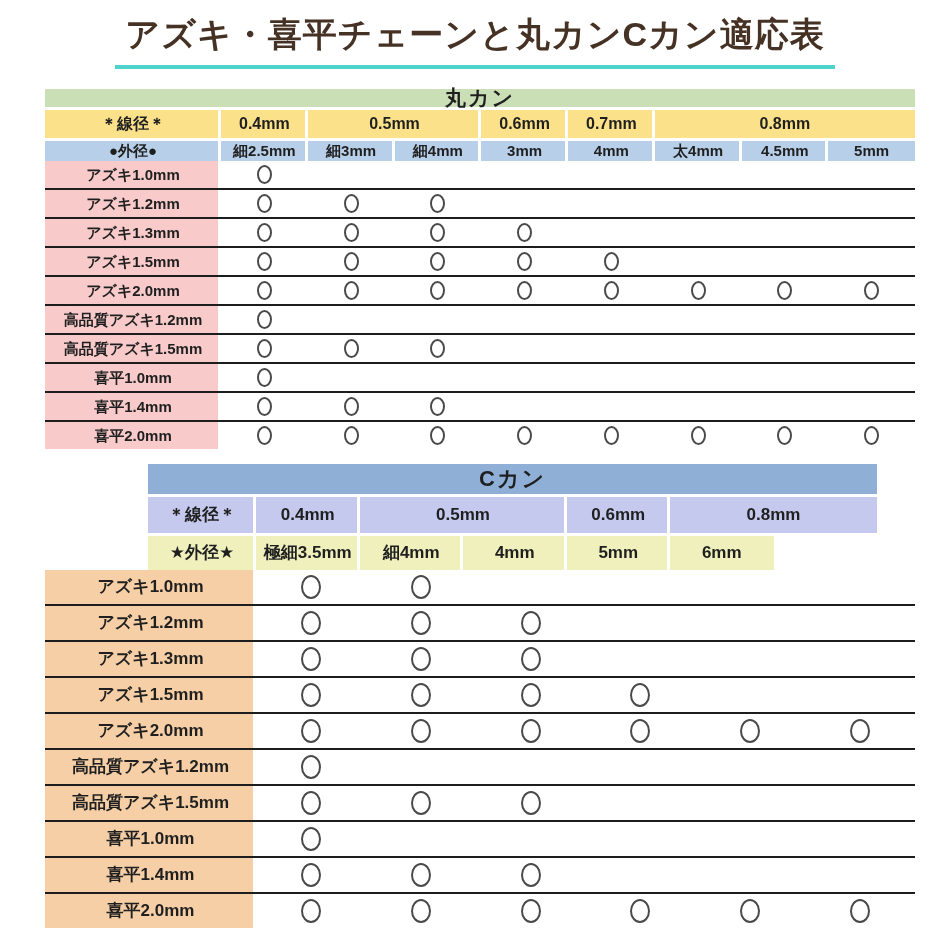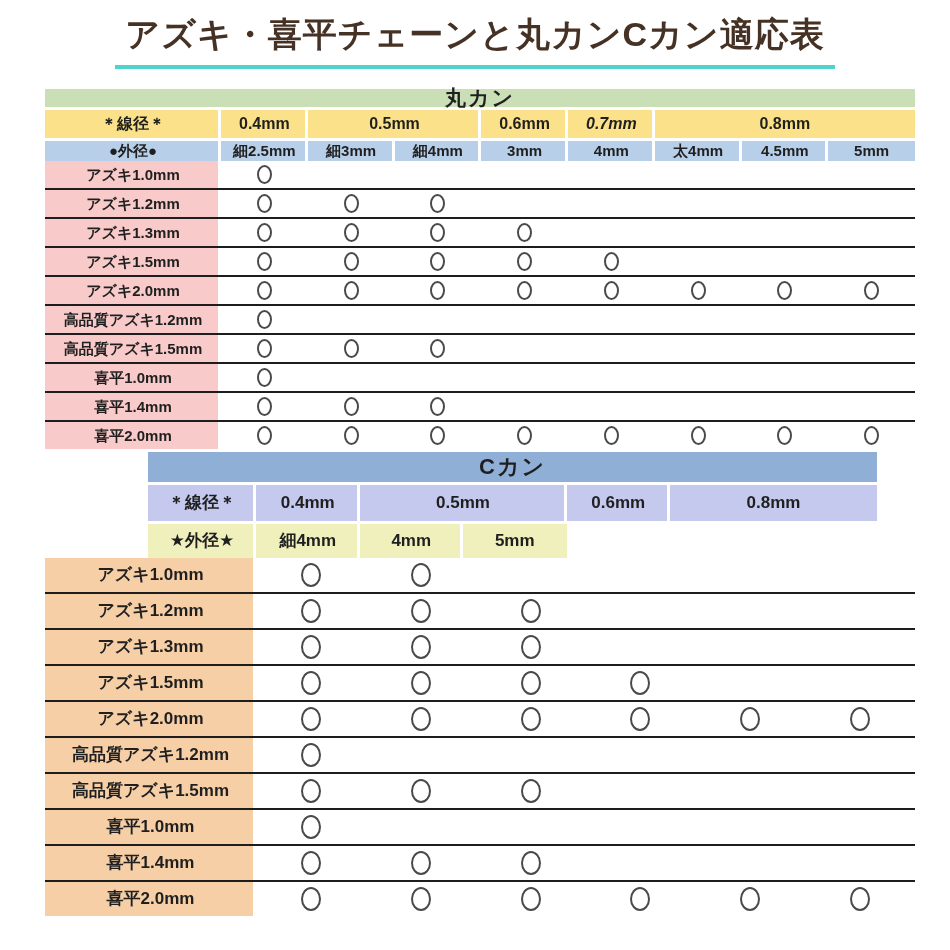--- a/index.html
+++ b/index.html
@@ -28,21 +28,21 @@
   .page-title {
     display: inline-block;
     font-size: 34px;
     color: var(--title-text);
     letter-spacing: 1px;
     border-bottom: 4px solid var(--title-underline);
     padding: 0 10px 7px 10px;
   }
   .tbl { width: 870px; margin-left: 45px; }
   #maru-table { margin-top: 20px; }
-  #c-table-head { margin-top: 3px; margin-left: 148px; width: 729px; }
+  #c-table-head { margin-top: 15px; margin-left: 148px; width: 729px; }
   #c-table-body { margin-left: 45px; width: 870px; }
 
   .row { display: grid; align-items: stretch; }
   .t1row { grid-template-columns: 176px repeat(8, 1fr); }
   .t2hrow { grid-template-columns: 108px repeat(6, 1fr); }
   .t2brow { grid-template-columns: 211px repeat(6, 1fr); }
 
   .cell {
     display: flex; align-items: center; justify-content: center;
     text-align: center; line-height: 1.05;
@@ -93,21 +93,21 @@
   <div class="page-title">アズキ・喜平チェーンと丸カンCカン適応表</div>
 </div>
 
 <div class="tbl" id="maru-table">
     <div class="t1-title">丸カン</div>
     <div class="row t1row t1-wire">
       <div class="cell hcell">＊線径＊</div>
       <div class="cell hcell" style="grid-column: span 1;">0.4mm</div>
       <div class="cell hcell" style="grid-column: span 2;">0.5mm</div>
       <div class="cell hcell" style="grid-column: span 1;">0.6mm</div>
-      <div class="cell hcell" style="grid-column: span 1; font-style: italic;">0.7mm</div>
+      <div class="cell hcell" style="grid-column: span 1;">0.7mm</div>
       <div class="cell hcell" style="grid-column: span 3;">0.8mm</div>
     </div>
     <div class="row t1row t1-outer">
       <div class="cell hcell">●外径●</div>
       <div class="cell hcell">細2.5mm</div>
       <div class="cell hcell">細3mm</div>
       <div class="cell hcell">細4mm</div>
       <div class="cell hcell">3mm</div>
       <div class="cell hcell">4mm</div>
       <div class="cell hcell">太4mm</div>
@@ -306,23 +306,25 @@
     <div class="t2-title">Cカン</div>
     <div class="row t2hrow t2-wire">
       <div class="cell hcell">＊線径＊</div>
       <div class="cell hcell" style="grid-column: span 1;">0.4mm</div>
       <div class="cell hcell" style="grid-column: span 2;">0.5mm</div>
       <div class="cell hcell" style="grid-column: span 1;">0.6mm</div>
       <div class="cell hcell" style="grid-column: span 2;">0.8mm</div>
     </div>
     <div class="row t2hrow t2-outer">
       <div class="cell hcell">★外径★</div>
+      <div class="cell hcell">極細3.5mm</div>
       <div class="cell hcell">細4mm</div>
       <div class="cell hcell">4mm</div>
       <div class="cell hcell">5mm</div>
+      <div class="cell hcell">6mm</div>
     </div>
   </div>
 <div class="tbl" id="c-table-body">
     <div class="t2-body">
       <div class="row t2brow">
         <div class="cell rlabel">アズキ1.0mm</div>
         <div class="cell">
           <span class="mark"></span>
         </div>
         <div class="cell">

